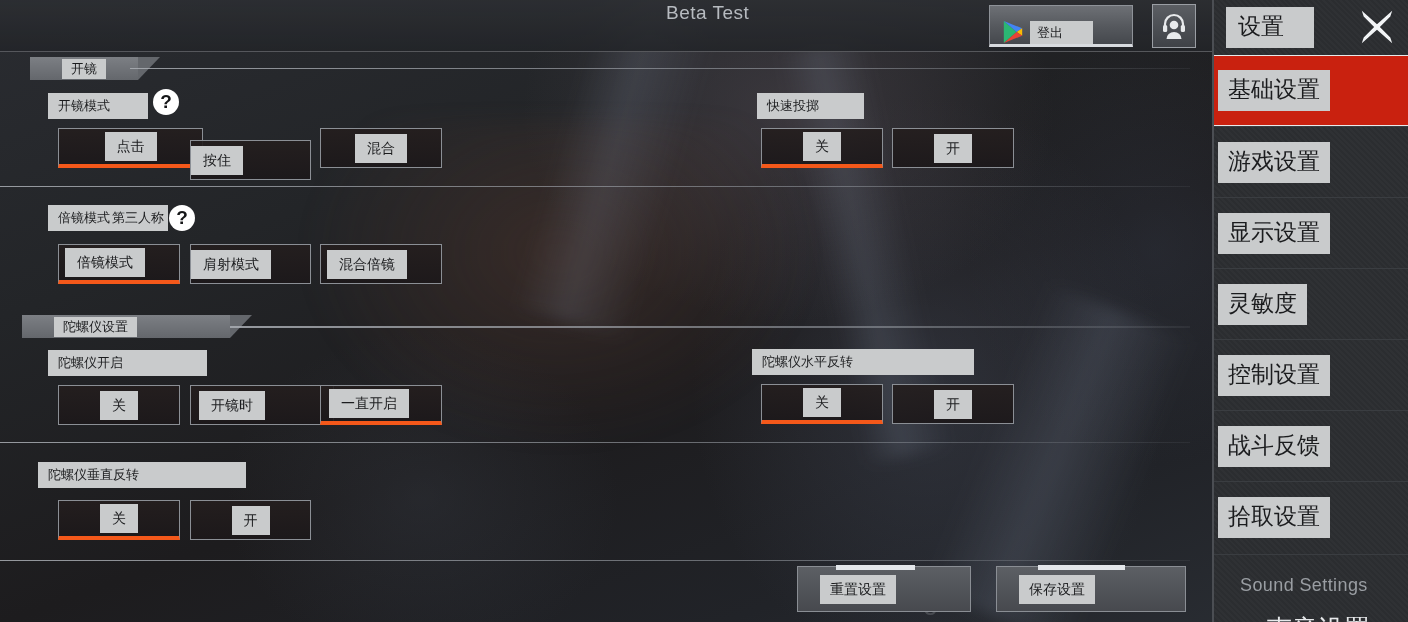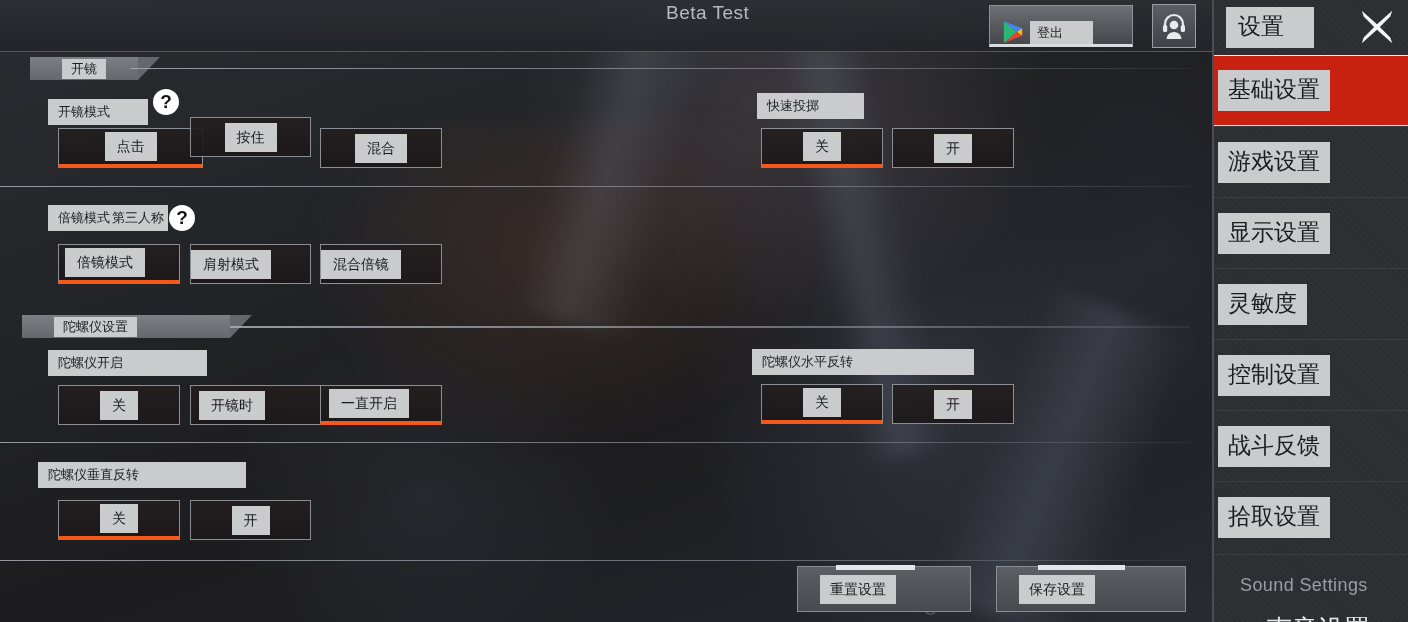--- a/index.html
+++ b/index.html
@@ -306,29 +306,29 @@
     </div>
   </div>
 
   <div class="content">
 
     <div class="section-tab" style="left:22px;top:5px;width:108px;margin-left:8px;">
       <span class="tab-text">开镜</span>
     </div>
     <div class="hr-line" style="left:130px;top:16px;width:1060px;"></div>
 
-    <div class="field-label" style="left:48px;top:47px;width:100px;align-items:flex-end;">
+    <div class="field-label" style="left:48px;top:41px;width:100px;align-items:flex-end;">
       <span>开镜模式</span>
     </div>
     <div class="help-icon" style="left:153px;top:37px;">?</div>
 
     <div class="opt-btn selected" style="left:58px;top:76px;width:145px;justify-content:center;">
       <span class="opt-text">点击</span>
     </div>
-    <div class="opt-btn" style="left:190px;top:65px;width:121px;justify-content:center;">
+    <div class="opt-btn" style="left:190px;top:88px;width:121px;">
       <span class="opt-text">按住</span>
     </div>
     <div class="opt-btn" style="left:320px;top:76px;width:122px;justify-content:center;">
       <span class="opt-text">混合</span>
     </div>
 
     <div class="field-label" style="left:757px;top:41px;width:107px;">
       <span>快速投掷</span>
     </div>
     <div class="opt-btn selected" style="left:761px;top:76px;width:122px;justify-content:center;">
@@ -345,21 +345,21 @@
         <span class="label-sub">第三人称</span>
     </div>
     <div class="help-icon" style="left:169px;top:153px;">?</div>
 
     <div class="opt-btn selected" style="left:58px;top:192px;width:122px;padding-left:6px;">
       <span class="opt-text">倍镜模式</span>
     </div>
     <div class="opt-btn" style="left:190px;top:192px;width:121px;padding-left:0;">
       <span class="opt-text">肩射模式</span>
     </div>
-    <div class="opt-btn" style="left:320px;top:192px;width:122px;">
+    <div class="opt-btn" style="left:320px;top:192px;width:122px;padding-left:6px;">
       <span class="opt-text">混合倍镜</span>
     </div>
 
     <div class="section-tab" style="left:22px;top:263px;width:208px;">
       <span class="tab-text">陀螺仪设置</span>
     </div>
     <div class="hr-line" style="left:230px;top:274px;width:960px;height:2px;"></div>
 
     <div class="field-label" style="left:48px;top:298px;width:159px;">
       <span>陀螺仪开启</span>

